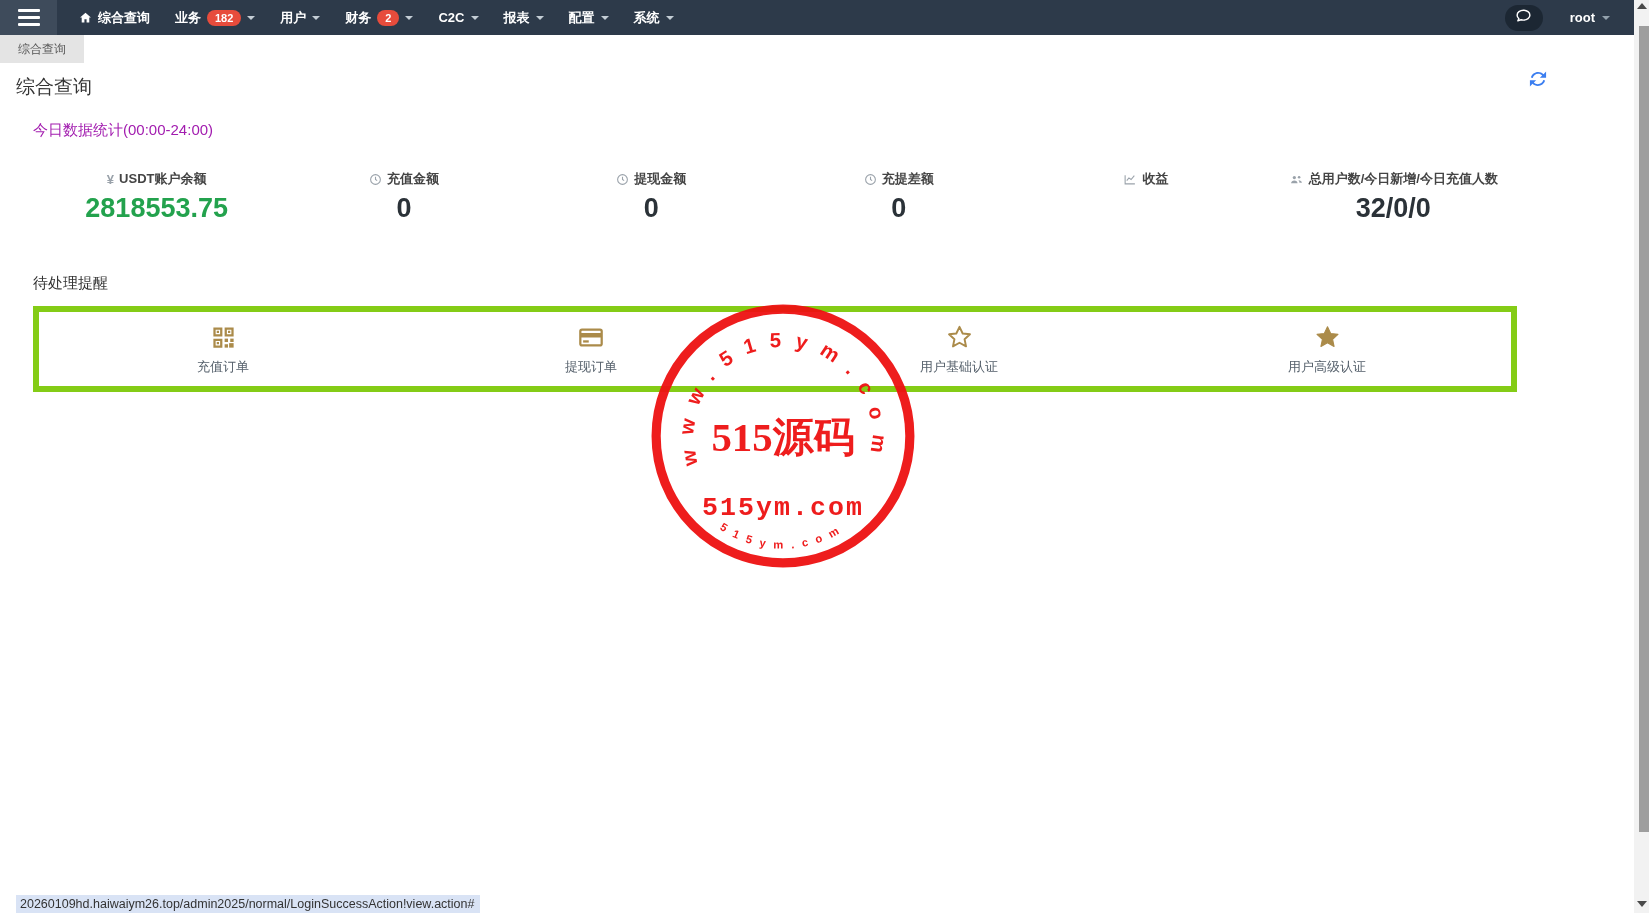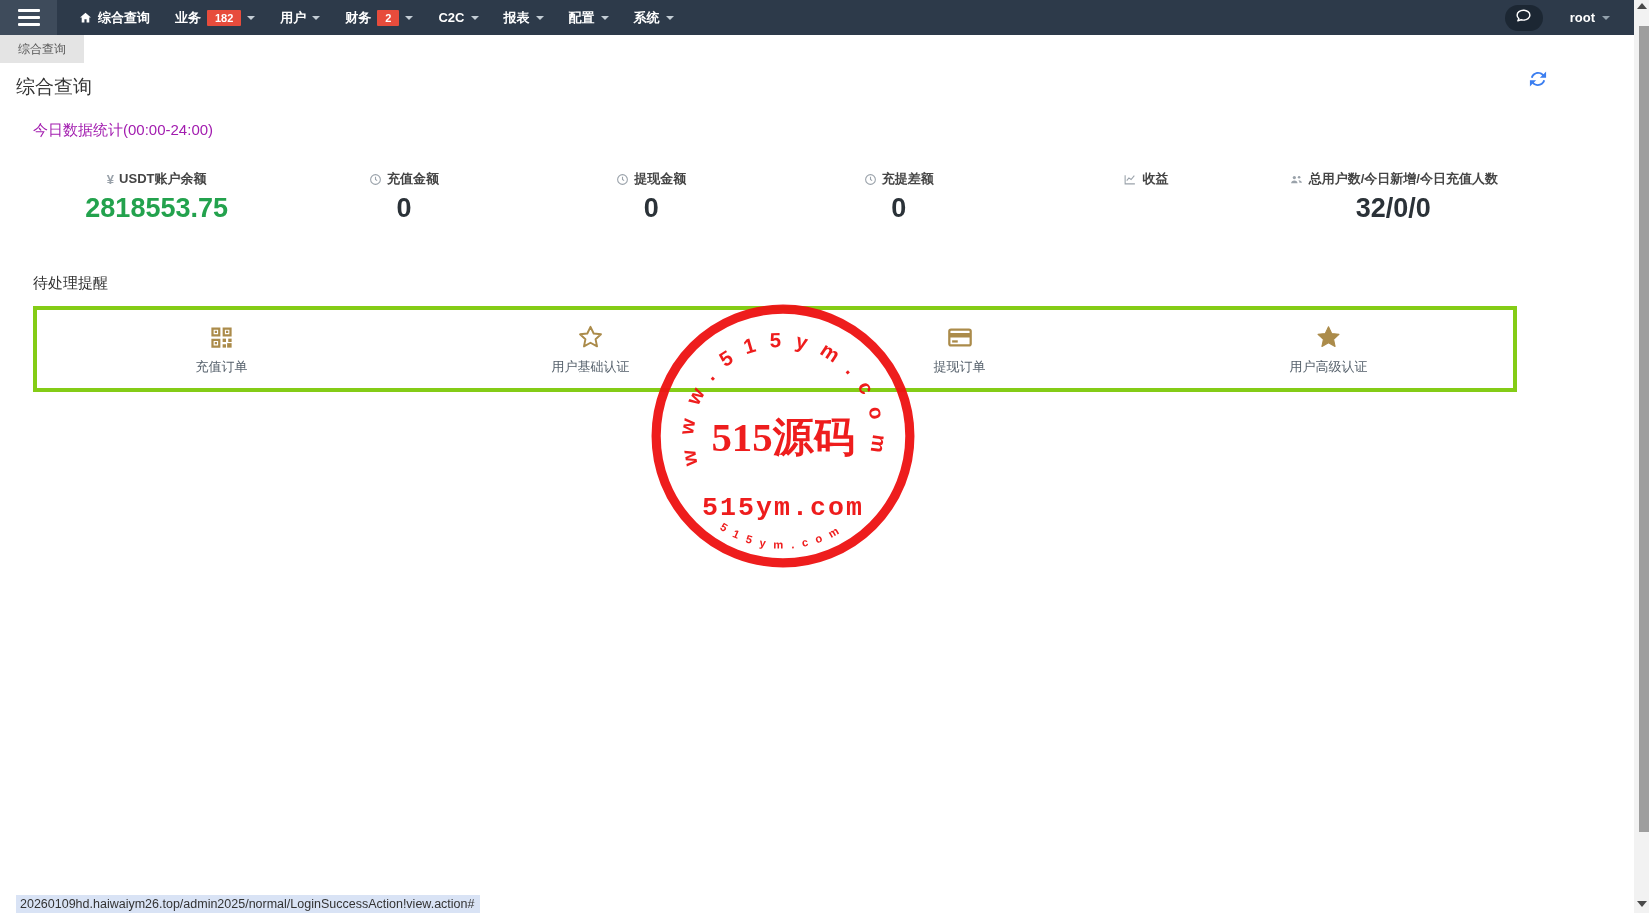--- a/index.html
+++ b/index.html
@@ -11,21 +11,21 @@
   
   .navbar { height:35px; background:#2d3a4a; display:flex; align-items:stretch; }
   .hamburger { width:57px; background:#3e4b5b; display:flex; flex-direction:column;
                justify-content:center; align-items:center; gap:4px; cursor:pointer; }
   .hamburger i { display:block; width:22px; height:3px; background:#fff; border-radius:1px; }
   .nav-items { display:flex; align-items:center; padding-left:22px; gap:25px; flex:1; }
   .nav-item { display:flex; align-items:center; gap:6px; color:#fff; font-size:13px;
               font-weight:bold; cursor:pointer; white-space:nowrap; }
   .nav-item svg { display:block; }
   .badge { background:#e74c3c; color:#fff; font-size:11px; font-weight:bold;
-           border-radius:1px; padding:2px 8px; line-height:12px; }
+           border-radius:8px; padding:2px 8px; line-height:12px; }
   .caret { width:0; height:0; border-left:4px solid transparent; border-right:4px solid transparent;
            border-top:4px solid #c4cdd5; margin-top:1px; }
   .nav-right { display:flex; align-items:center; gap:27px; padding-right:24px; }
   .chat-pill { width:38px; height:26px; border-radius:13px; background:#1c2733;
                display:flex; align-items:center; justify-content:center; cursor:pointer; color:#fff; }
   .user-box { display:flex; align-items:center; gap:7px; color:#fff; font-size:13px;
               font-weight:bold; cursor:pointer; }
   .user-box .caret { border-top-color:#93a1ad; }
 
   
@@ -45,21 +45,21 @@
   .stat-label { font-size:13px; font-weight:bold; color:#444; display:flex;
                 align-items:center; justify-content:center; gap:5px; }
   .stat-label .sicon { color:#9aa2aa; display:flex; align-items:center; }
   .yen-glyph { color:#9aa2aa; font-size:13px; font-weight:bold; }
   .stat-value { margin-top:5px; font-size:27px; font-weight:bold; color:#2b3238; }
   .stat-value.green { color:#23a24d; }
   .stat-value.red { color:#e8443b; }
 
   
   .pending-heading { margin:50px 0 0 33px; font-size:15px; color:#333; }
-  .pending-card { margin:13px 117px 0 33px; height:86px; border:4px solid #84cc16;
+  .pending-card { margin:13px 117px 0 33px; height:86px; border:6px solid #84cc16;
                   background:#fff; display:flex; align-items:center; }
   .pending-item { flex:1; text-align:center; cursor:pointer; }
   .pending-item .picon { height:30px; display:flex; justify-content:center; align-items:center; }
   .pending-label { margin-top:6px; font-size:13px; color:#55606b; }
 
   
   .stamp { position:absolute; left:650px; top:303px; width:266px; height:266px;
            pointer-events:none; z-index:50; opacity:.95; }
   .stamp text { fill:#ee1111; font-weight:bold; }
   .t-arc-top { font-size:20px; letter-spacing:13px; font-family:"Liberation Sans",sans-serif; }
@@ -253,35 +253,35 @@
           <rect x="13" y="13" width="3" height="3"></rect>
             <rect x="18" y="13" width="3" height="3"></rect>
           <rect x="13" y="18" width="3" height="3"></rect>
             <rect x="17" y="17" width="4" height="4"></rect>
         </svg>
       </div>
       <div class="pending-label">充值订单</div>
     </div>
     <div class="pending-item">
       <div class="picon">
-        <svg width="27" height="27" viewBox="0 0 24 24" fill="none" stroke="#ab8b4a" stroke-width="1.7" stroke-linejoin="round">
-          <path d="M12 2.5l2.83 5.93 6.47.72-4.79 4.4 1.3 6.37L12 16.7l-5.81 3.22 1.3-6.37-4.79-4.4 6.47-.72z"></path>
-        </svg>
-      </div>
-      <div class="pending-label">用户基础认证</div>
-    </div>
-    <div class="pending-item">
-      <div class="picon">
         <svg width="28" height="27" viewBox="0 0 24 24">
           <rect x="2.5" y="5" width="19" height="14" rx="1.5" fill="none" stroke="#ab8b4a" stroke-width="2"></rect>
           <rect x="2.5" y="8" width="19" height="4" fill="#ab8b4a"></rect>
           <rect x="5" y="14.5" width="5" height="2" fill="#ab8b4a"></rect>
         </svg>
       </div>
       <div class="pending-label">提现订单</div>
+    </div>
+    <div class="pending-item">
+      <div class="picon">
+        <svg width="27" height="27" viewBox="0 0 24 24" fill="none" stroke="#ab8b4a" stroke-width="1.7" stroke-linejoin="round">
+          <path d="M12 2.5l2.83 5.93 6.47.72-4.79 4.4 1.3 6.37L12 16.7l-5.81 3.22 1.3-6.37-4.79-4.4 6.47-.72z"></path>
+        </svg>
+      </div>
+      <div class="pending-label">用户基础认证</div>
     </div>
     <div class="pending-item">
       <div class="picon">
         <svg width="27" height="27" viewBox="0 0 24 24" fill="#ab8b4a" stroke="#ab8b4a" stroke-linejoin="round">
           <path d="M12 2.5l2.83 5.93 6.47.72-4.79 4.4 1.3 6.37L12 16.7l-5.81 3.22 1.3-6.37-4.79-4.4 6.47-.72z"></path>
         </svg>
       </div>
       <div class="pending-label">用户高级认证</div>
     </div>
   </div>

